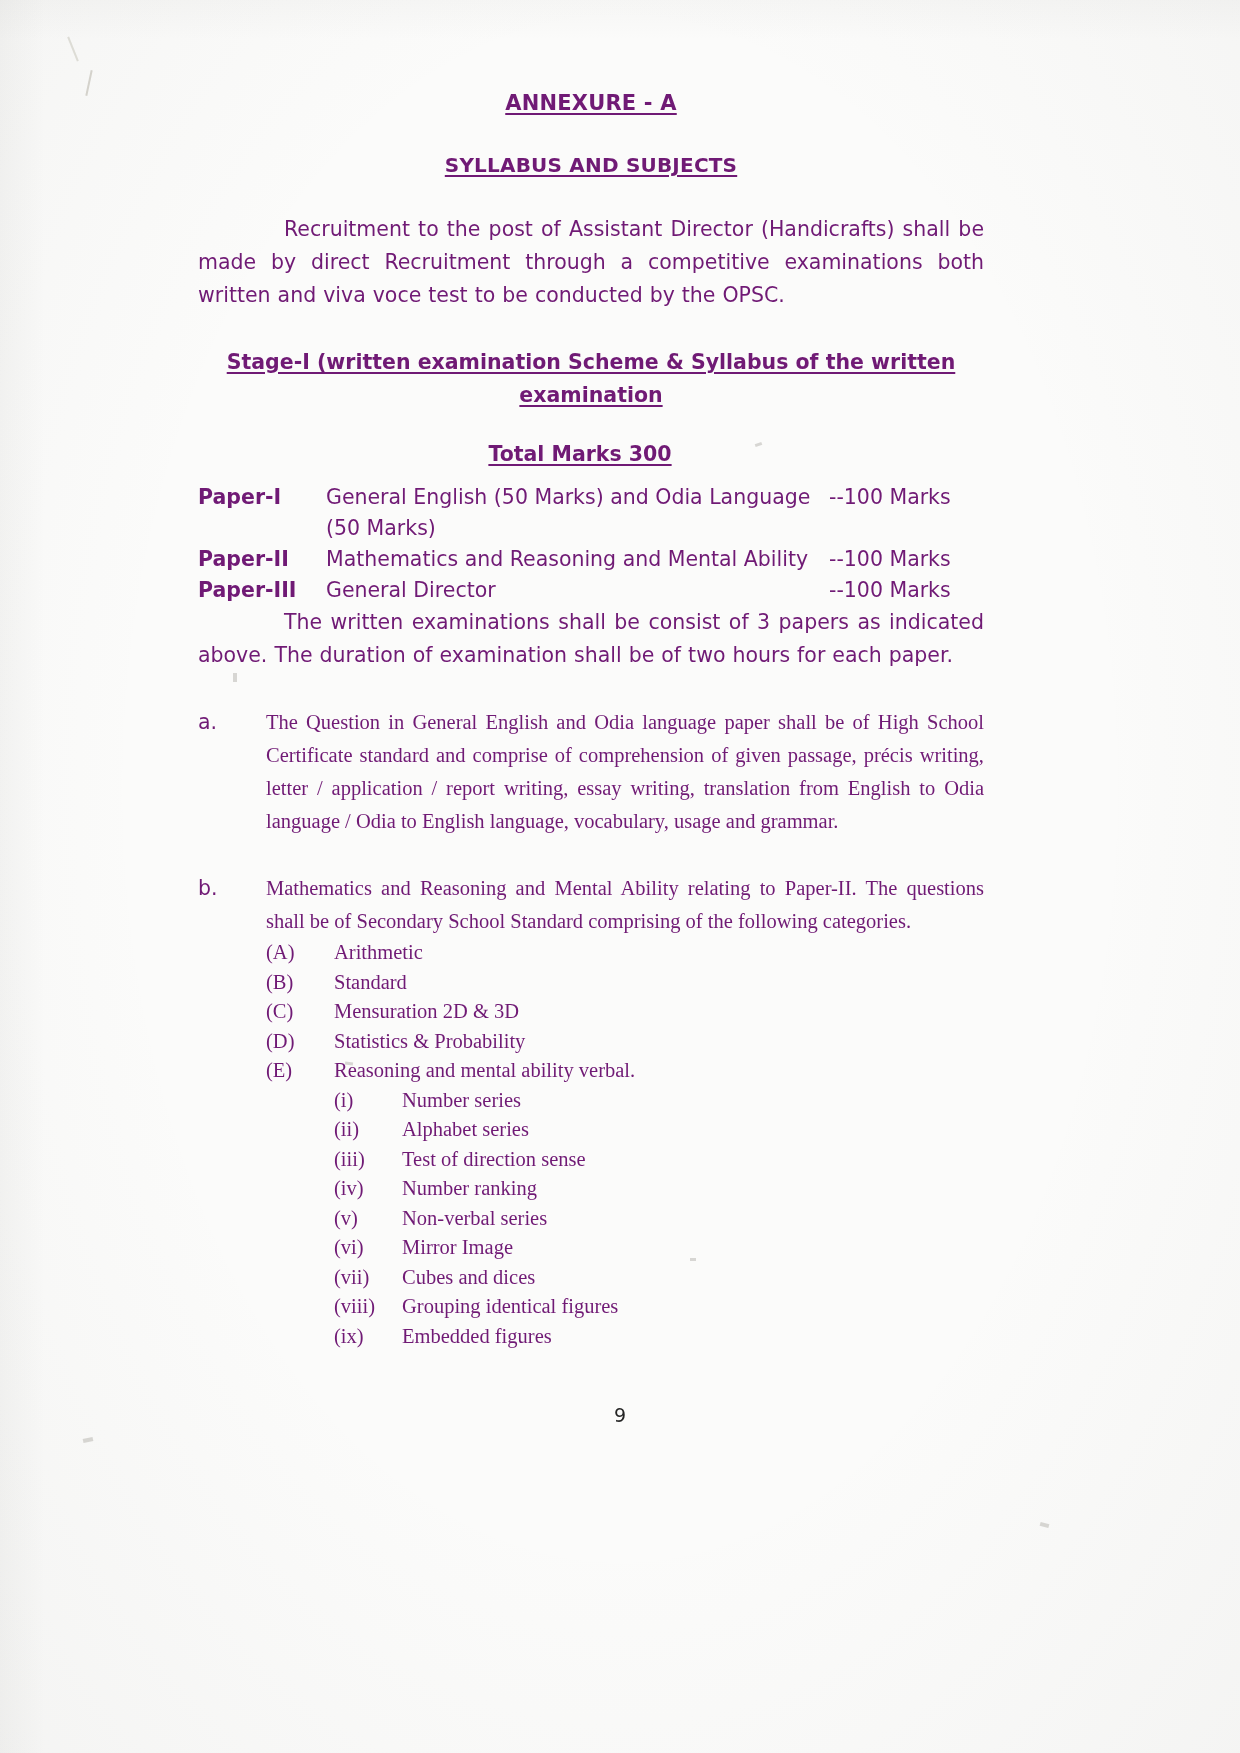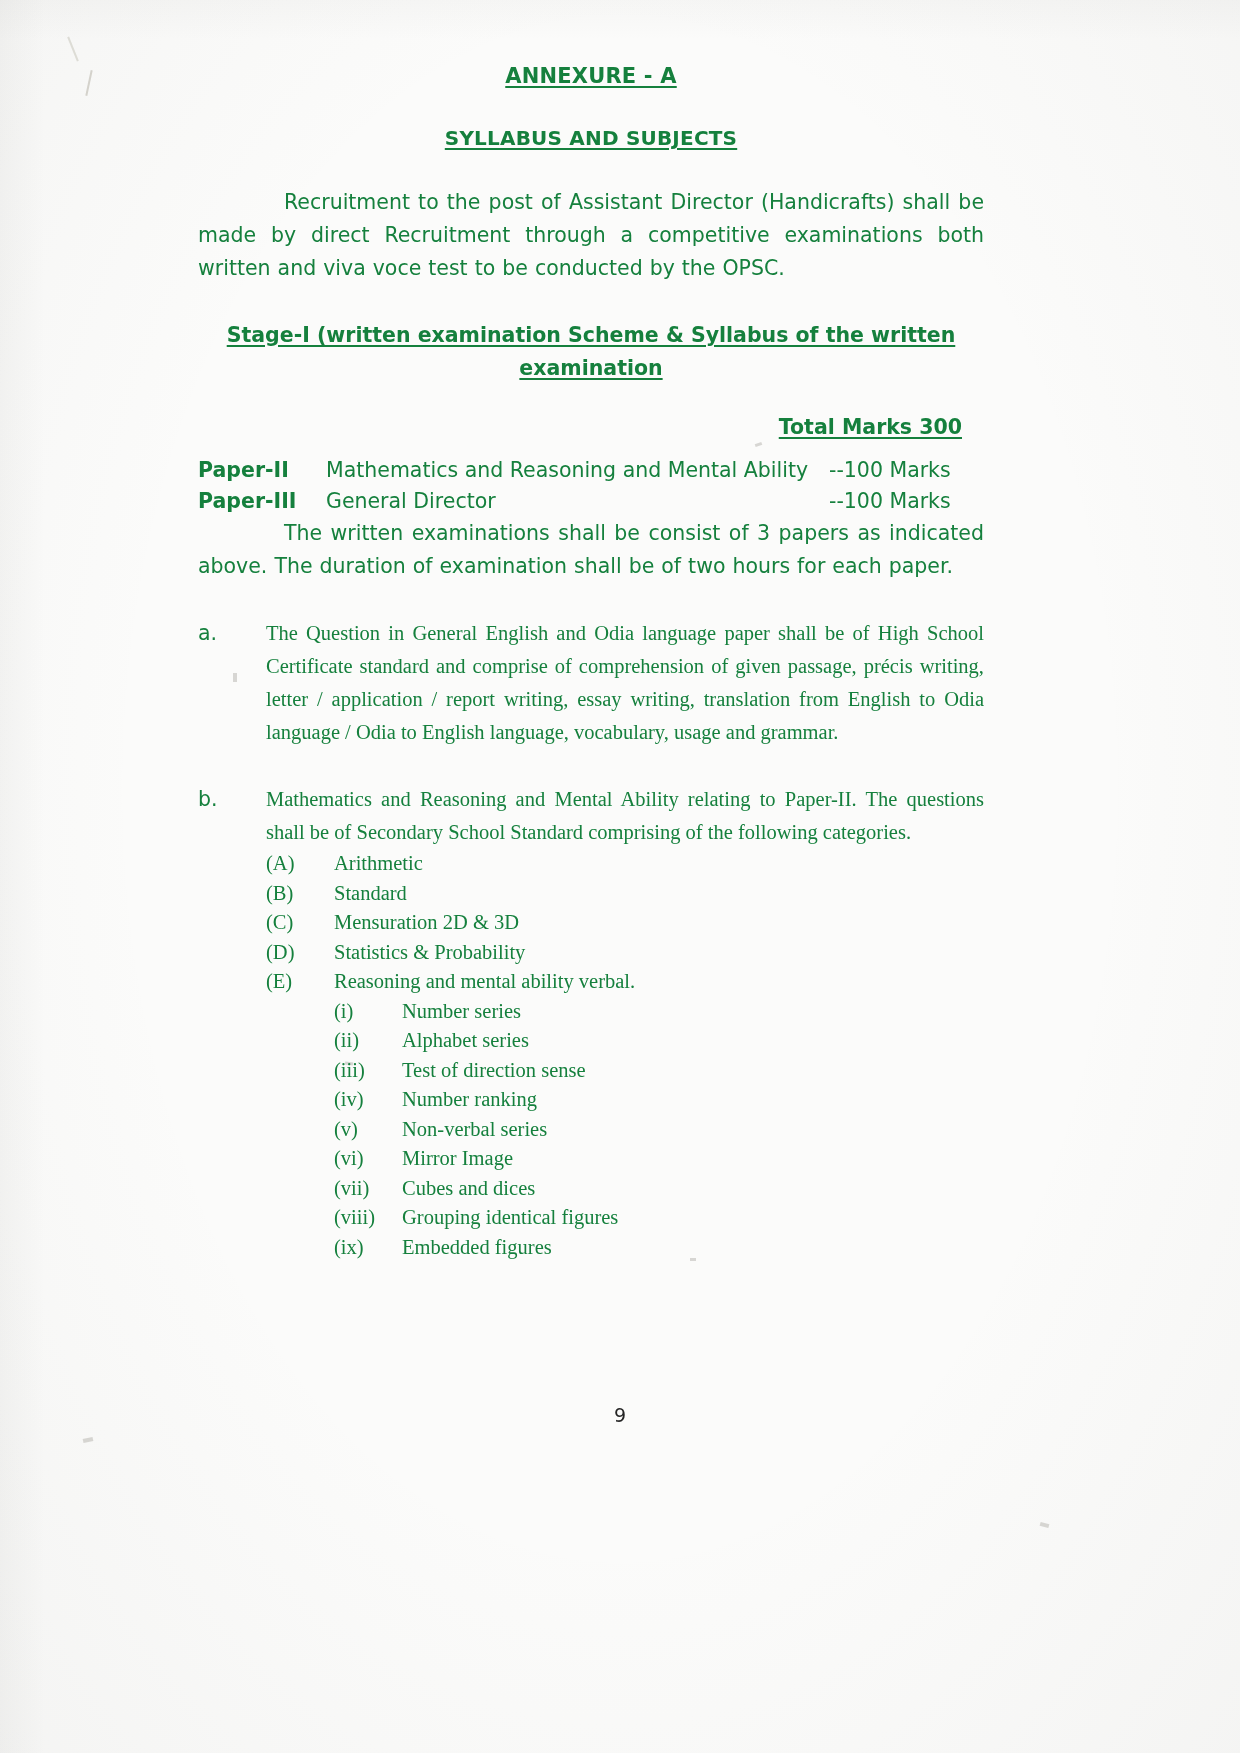--- a/index.html
+++ b/index.html
@@ -31,23 +31,23 @@
   }
   .speck {
     position: absolute;
     background: #b9b8b2;
     opacity: .55;
     pointer-events: none;
   }
   .content {
     position: absolute;
     left: 198px;
-    top: 64px;
+    top: 91px;
     width: 786px;
-    color: #15803d;
+    color: #701a75;
   }
   .h-center {
     text-align: center;
     font-weight: bold;
     letter-spacing: .2px;
   }
   .u {
     text-decoration: underline;
     text-underline-offset: 3px;
     text-decoration-thickness: 2px;
@@ -75,21 +75,21 @@
     font-weight: bold;
     text-align: center;
     line-height: 33px;
     margin: 34px 0 0 0;
   }
   .stage-head .u {
     text-underline-offset: 3px;
     text-decoration-thickness: 2px;
   }
   .total-marks {
-    text-align: right;
+    text-align: center;
     font-weight: bold;
     font-size: 20.5px;
     margin: 30px 0 16px 0;
     padding-right: 22px;
   }
   table.marks {
     width: 100%;
     border-collapse: collapse;
     margin-top: 3px;
   }
@@ -218,20 +218,25 @@
       <span class="u">Stage-I (written examination Scheme &amp; Syllabus of the written</span><br>
       <span class="u">examination</span>
     </div>
 
     <div class="total-marks">
       <span class="u">Total Marks 300</span>
     </div>
 
     <table class="marks">
       <tbody>
+        <tr>
+          <td class="paper-label">Paper-I</td>
+          <td class="paper-desc">General English (50 Marks) and Odia Language (50 Marks)</td>
+          <td class="paper-marks">--100 Marks</td>
+        </tr>
         <tr>
           <td class="paper-label">Paper-II</td>
           <td class="paper-desc">Mathematics and Reasoning and Mental Ability</td>
           <td class="paper-marks">--100 Marks</td>
         </tr>
         <tr>
           <td class="paper-label">Paper-III</td>
           <td class="paper-desc">General Director</td>
           <td class="paper-marks">--100 Marks</td>
         </tr>

